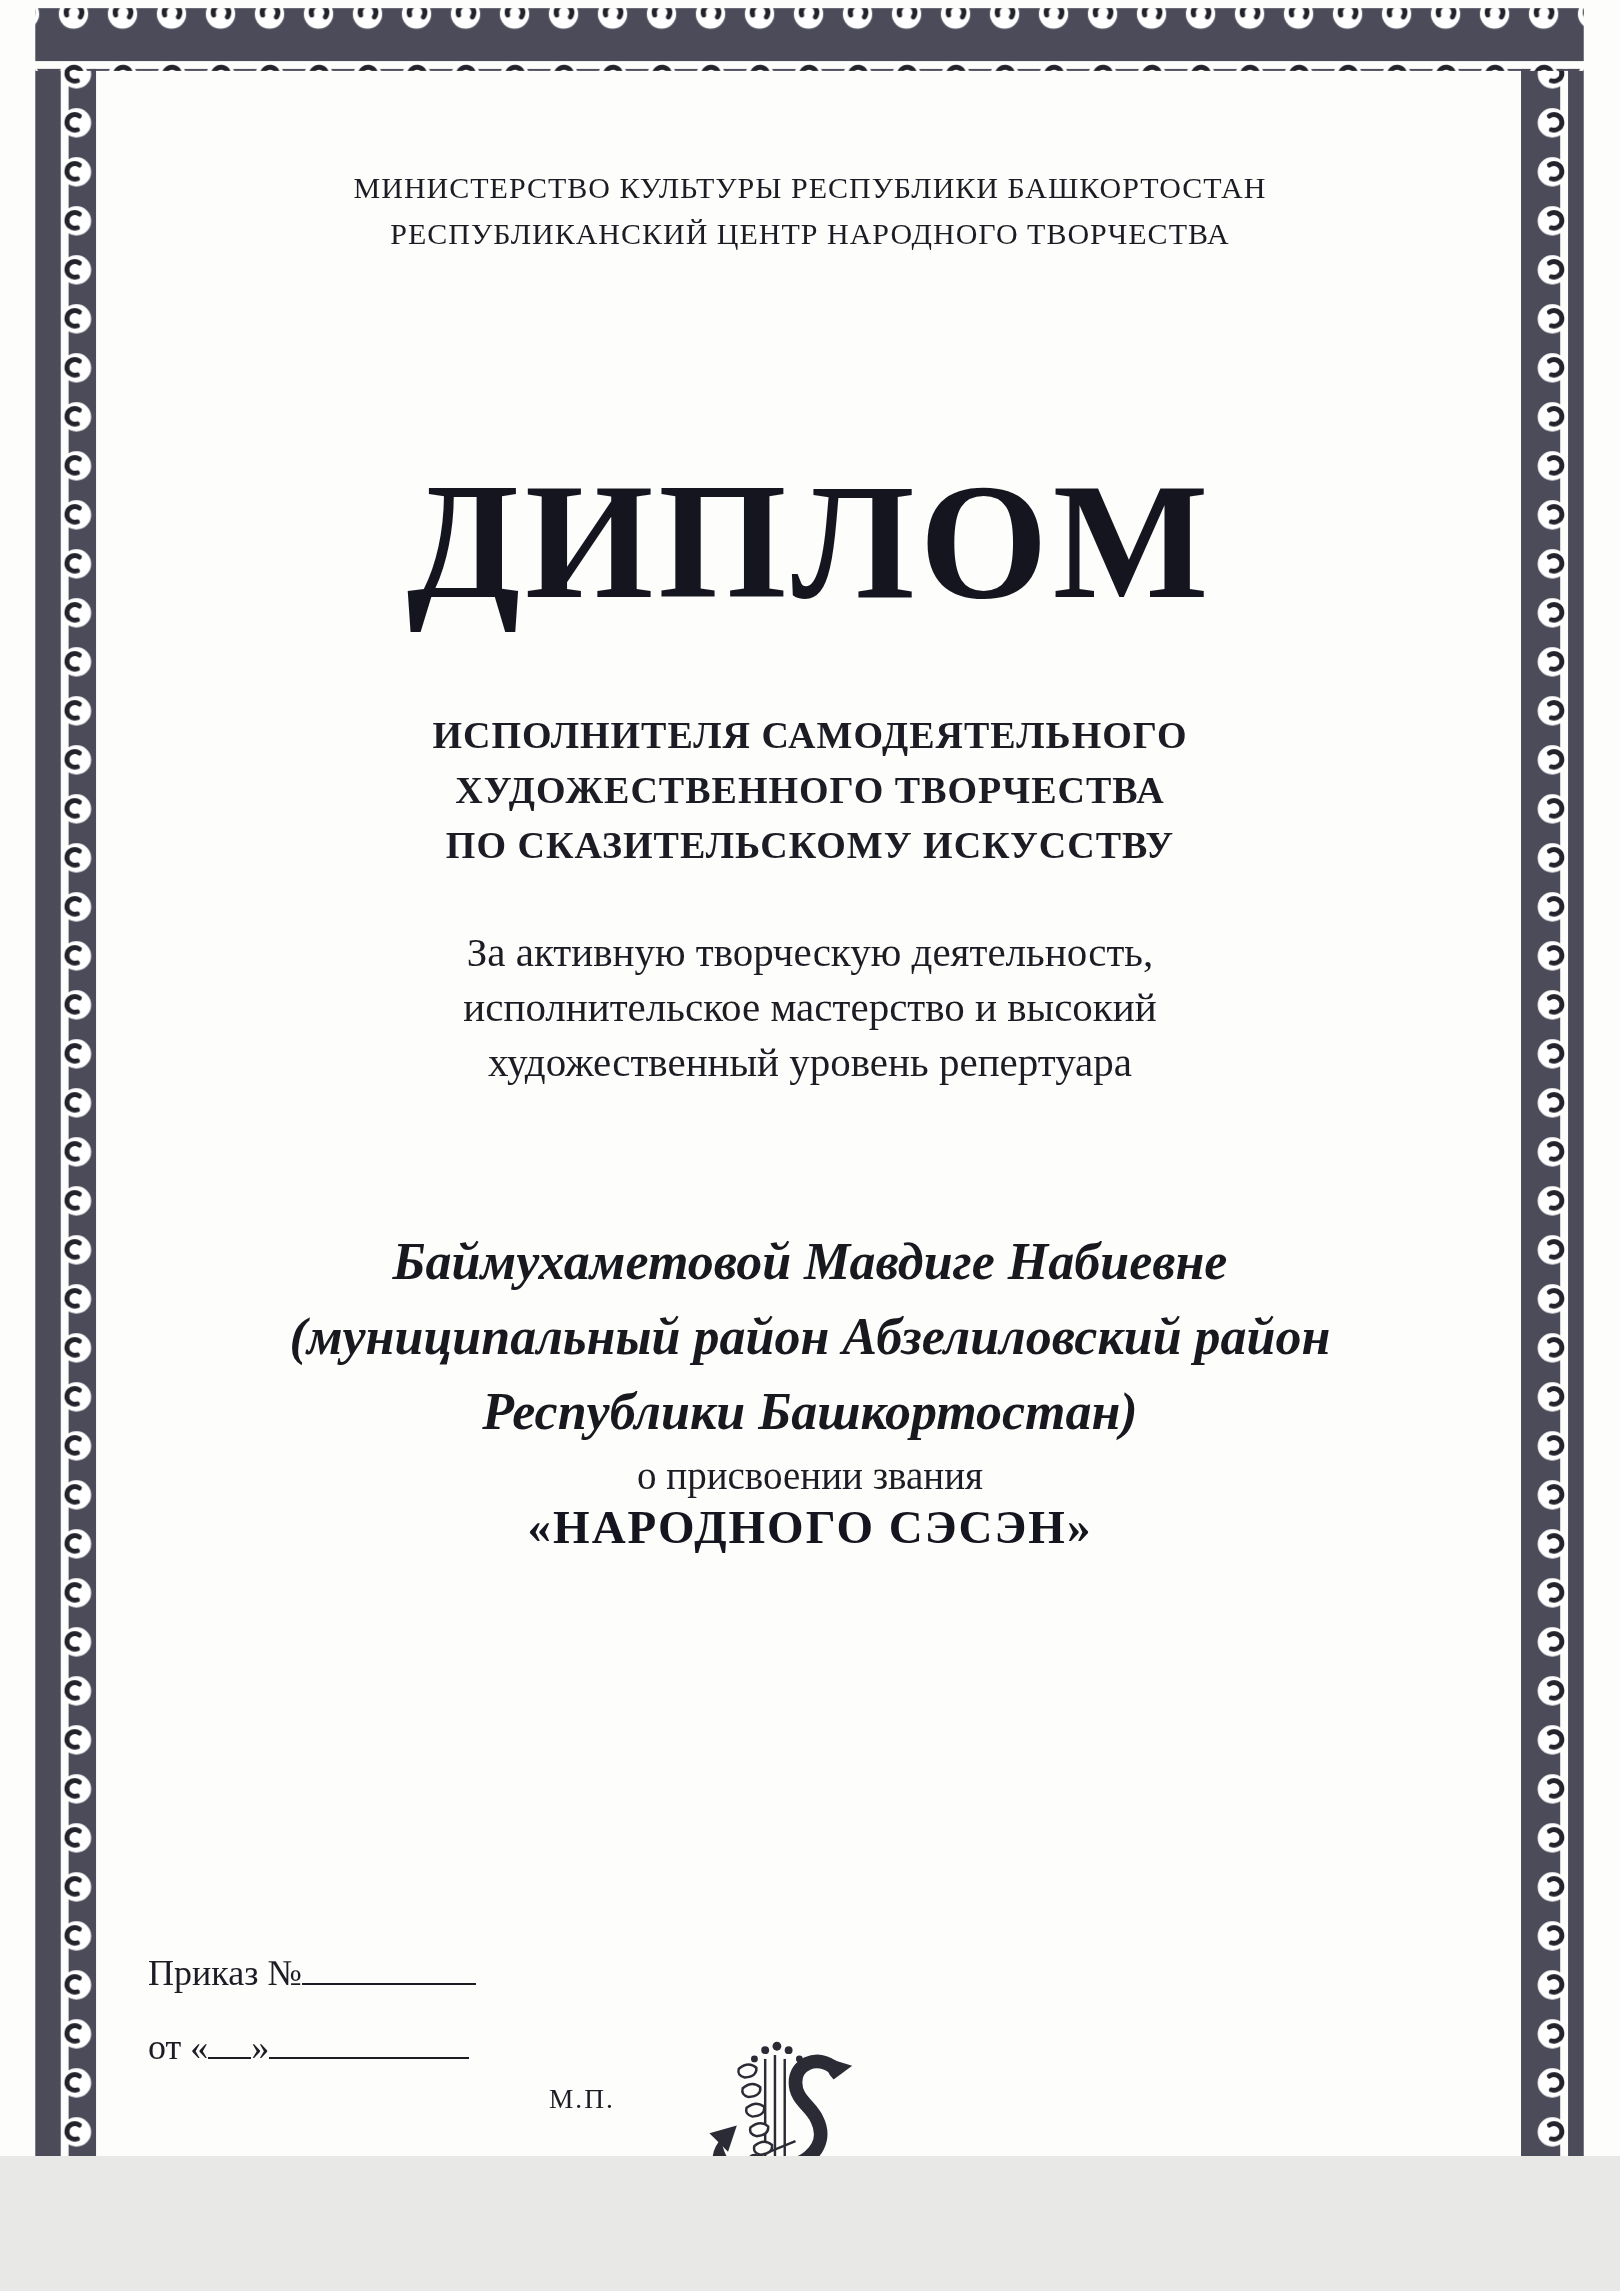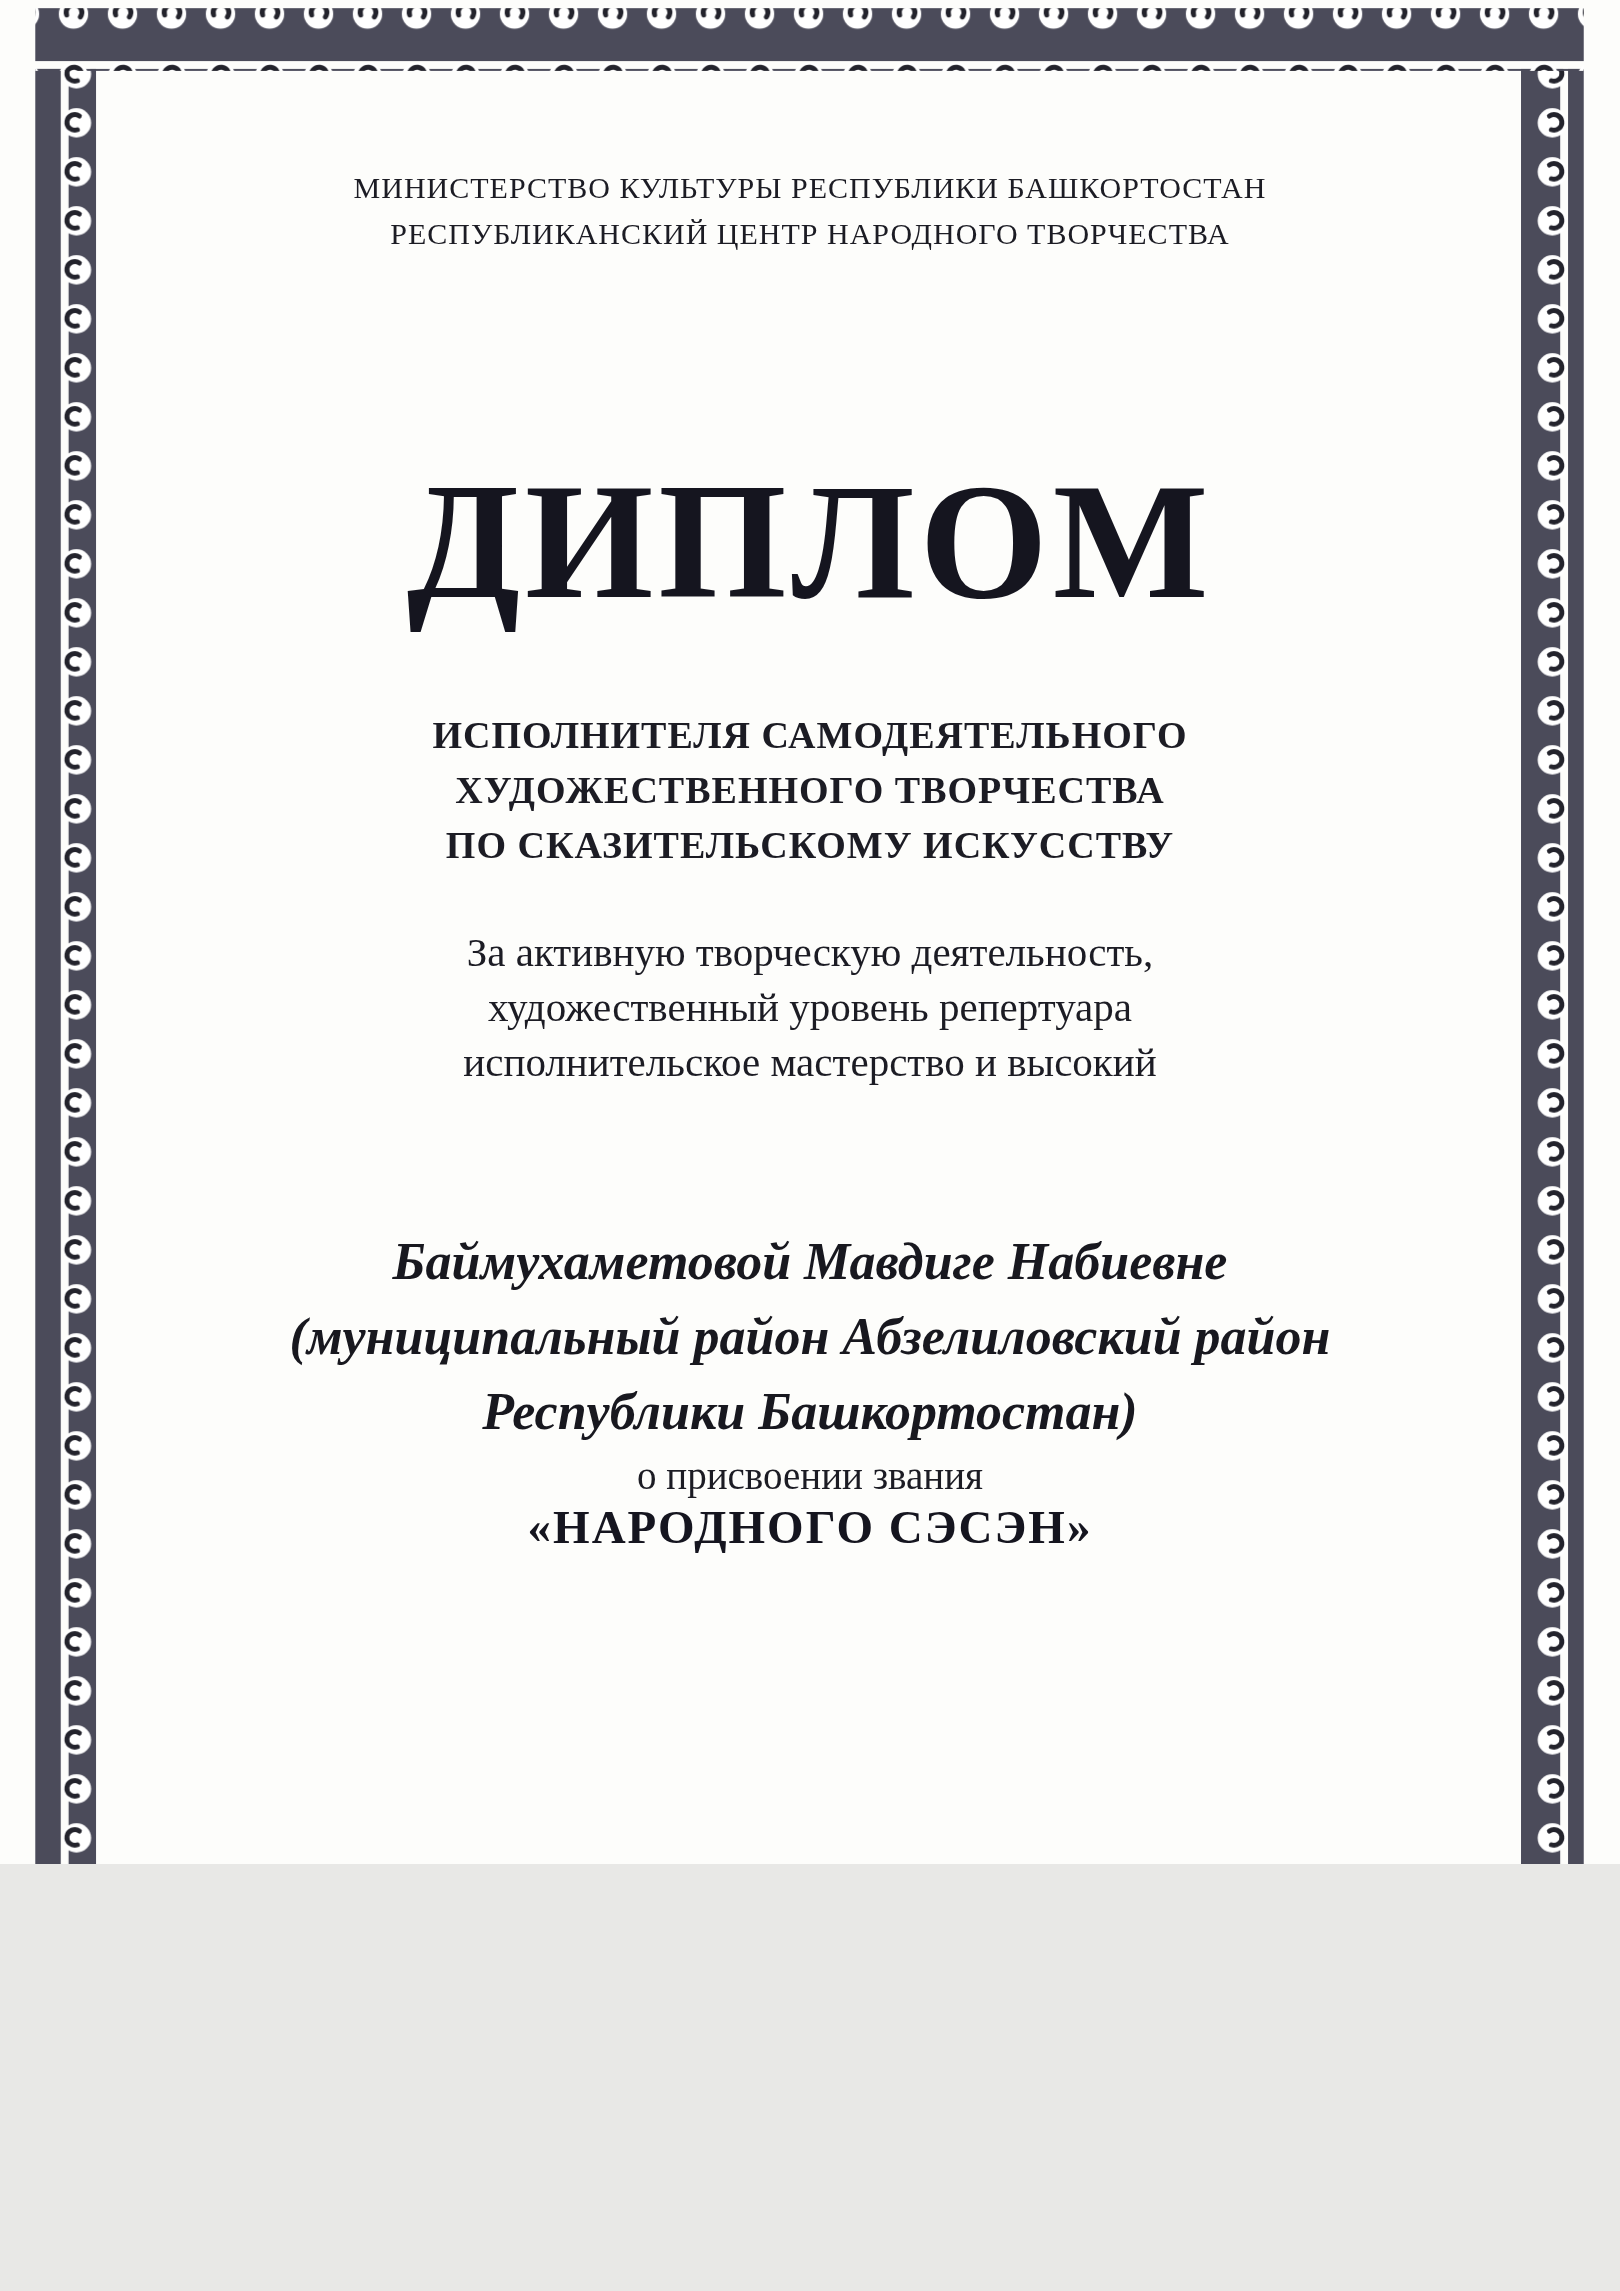--- a/index.html
+++ b/index.html
@@ -1,18 +1,18 @@
 <!DOCTYPE html>
 <html><head>
 <meta charset="utf-8">
 <style>
   html,body{margin:0;padding:0;background:#e8e8e6;}
   .page{
     position:relative;
-    width:1620px;height:1864px;
+    width:1620px;height:2156px;
     background:#fdfdfb;
     overflow:hidden;
     font-family:"Liberation Serif","DejaVu Serif",serif;
     color:#1c1c24;
   }
   .frame{position:absolute;left:0;top:0;width:1620px;height:2292px;}
   .content-line{position:absolute;left:108px;right:108px;text-align:center;}
   .org{font-size:30px;letter-spacing:1px;line-height:46px;}
   .org-block{top:165px;}
   .big-title{
@@ -77,22 +77,22 @@
   <div class="content-line big-title">ДИПЛОМ</div>
 
   <div class="content-line subtitle">
     <div>ИСПОЛНИТЕЛЯ САМОДЕЯТЕЛЬНОГО</div>
     <div>ХУДОЖЕСТВЕННОГО ТВОРЧЕСТВА</div>
     <div>ПО СКАЗИТЕЛЬСКОМУ ИСКУССТВУ</div>
   </div>
 
   <div class="content-line citation">
     <div>За активную творческую деятельность,</div>
+    <div>исполнительское мастерство и высокий</div>
     <div>художественный уровень репертуара</div>
-    <div>исполнительское мастерство и высокий</div>
   </div>
 
   <div class="content-line recipient">
     <div>Баймухаметовой Мавдиге Набиевне</div>
     <div>(муниципальный район Абзелиловский район</div>
     <div>Республики Башкортостан)</div>
   </div>
 
   <div class="content-line award-intro">о присвоении звания</div>
   <div class="content-line award-title">«НАРОДНОГО СЭСЭН»</div>

